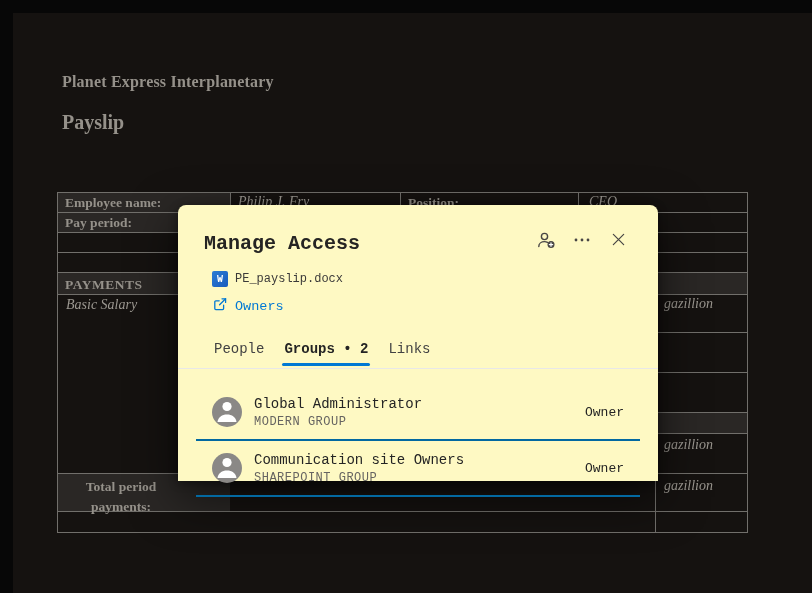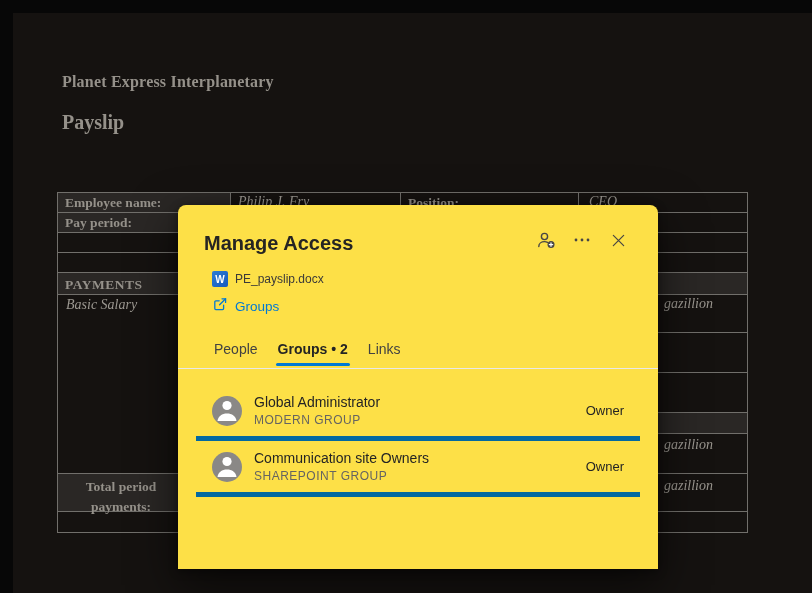--- a/index.html
+++ b/index.html
@@ -24,43 +24,43 @@
   .c-posv{left:589px;top:194px;}
   .c-pay{left:65px;top:215px;}
   .c-paymentshdr{left:65px;top:277px;letter-spacing:.5px;}
   .c-basic{left:66px;top:297px;}
   .c-amt1{left:664px;top:296px;}
   .c-amt2{left:664px;top:437px;}
   .c-amt3{left:664px;top:478px;}
   .c-total{left:65px;top:477px;width:112px;white-space:normal;line-height:1.45;}
 
   
-  .dialog{position:absolute;left:178px;top:205px;width:480px;height:364px;background:#fde047;
+  .dialog{position:absolute;left:178px;top:205px;width:480px;height:276px;background:#fef9c3;
           border-radius:8px 8px 0 0;box-shadow:0 16px 48px rgba(0,0,0,.6),0 2px 10px rgba(0,0,0,.4);
-          color:#242424;}
+          color:#242424;font-family:Liberation Mono, monospace;}
   .dlg-title{position:absolute;left:26px;top:27px;font-size:20px;font-weight:600;color:#252423;}
   .dlg-actions{position:absolute;top:27px;right:30px;display:flex;gap:16px;align-items:center;}
   .icon-btn{width:20px;height:20px;display:flex;align-items:center;justify-content:center;cursor:pointer;}
 
   .dlg-file{position:absolute;left:34px;top:66px;display:flex;align-items:center;gap:7px;}
   .word-icon{width:16px;height:16px;border-radius:2px;background:linear-gradient(135deg,#2b7cd3,#185abd);
              color:#fff;font-size:10px;font-weight:bold;display:flex;align-items:center;justify-content:center;}
   .file-name{font-size:12px;color:#3b3a39;}
 
   .dlg-share{position:absolute;left:34px;top:91px;display:flex;align-items:center;gap:7px;cursor:pointer;}
   .share-label{font-size:13.5px;color:#0078d4;}
 
   .dlg-divider{position:absolute;left:0;right:0;top:163px;height:1px;background:#e8e8e8;}
   .dlg-tabs{position:absolute;left:26px;top:135px;display:flex;z-index:2;}
   .tab{position:relative;padding:0 10px 8px 10px;line-height:18px;font-size:14px;color:#424242;cursor:pointer;}
   .tab.selected{color:#242424;font-weight:600;}
   .tab.selected::after{content:"";position:absolute;left:8px;right:8px;bottom:0;height:3px;background:#0078d4;border-radius:2px;}
 
   .dlg-list{position:absolute;left:0;right:0;top:180px;}
-  .member{height:56px;margin:0 18px;padding:0 16px;display:flex;align-items:center;border-bottom:5px solid #0369a1;box-sizing:border-box;}
+  .member{height:56px;margin:0 18px;padding:0 16px;display:flex;align-items:center;border-bottom:2px solid #0369a1;box-sizing:border-box;}
   .avatar{width:30px;height:30px;border-radius:50%;background:#8a8886;flex:0 0 auto;display:flex;align-items:center;justify-content:center;overflow:hidden;}
   .m-text{margin-left:12px;}
   .m-name{font-size:14px;color:#242424;line-height:17px;}
   .m-sub{font-size:12px;color:#666461;letter-spacing:.5px;margin-top:2px;}
   .m-role{margin-left:auto;font-size:13px;color:#242424;}
 </style>
 </head>
 <body>
 
 <div class="stage">
@@ -144,21 +144,21 @@
     </div>
 
     <div class="dlg-share">
       <span>
         <svg width="16" height="16" viewBox="0 0 20 20" fill="none" stroke="#0078d4" stroke-width="1.6" stroke-linecap="round" stroke-linejoin="round">
           <path d="M12.5 3.5H17v4.5"></path>
           <path d="M17 3.5l-7.5 7.5"></path>
           <path d="M14.5 11.5v4.2c0 .7-.6 1.3-1.3 1.3H4.8c-.7 0-1.3-.6-1.3-1.3V7.3C3.5 6.6 4.1 6 4.8 6H9"></path>
         </svg>
       </span>
-      <span class="share-label">Groups</span>
+      <span class="share-label">Owners</span>
     </div>
 
     <div class="dlg-divider"></div>
     <div class="dlg-tabs">
       <div class="tab">People</div>
       <div class="tab selected">Groups • 2</div>
       <div class="tab">Links</div>
     </div>
 
     <div class="dlg-list">

